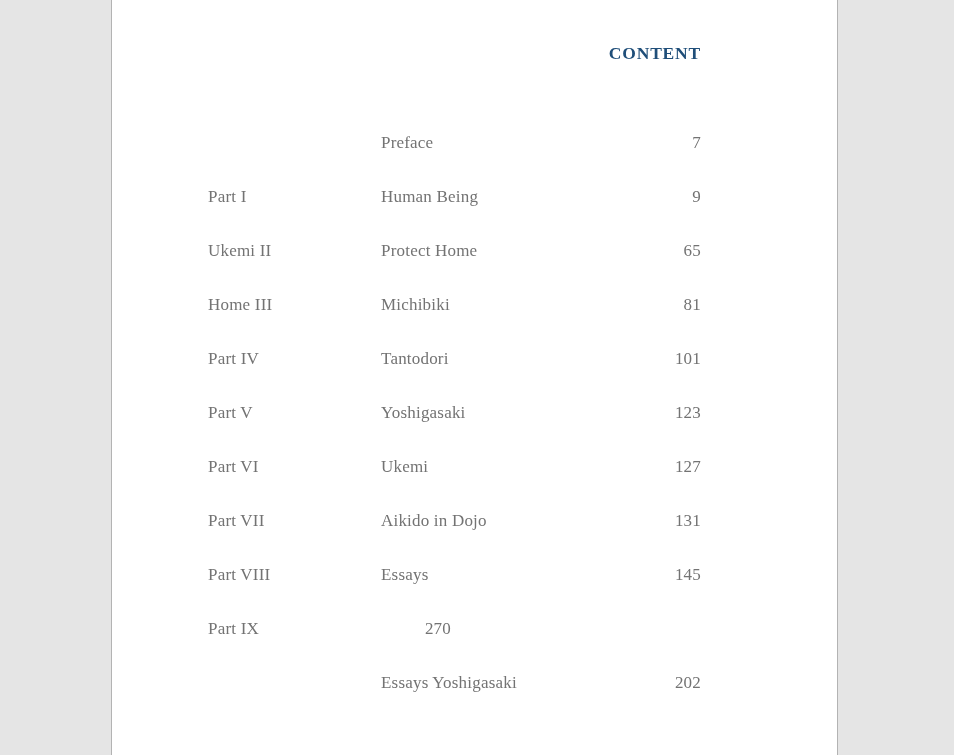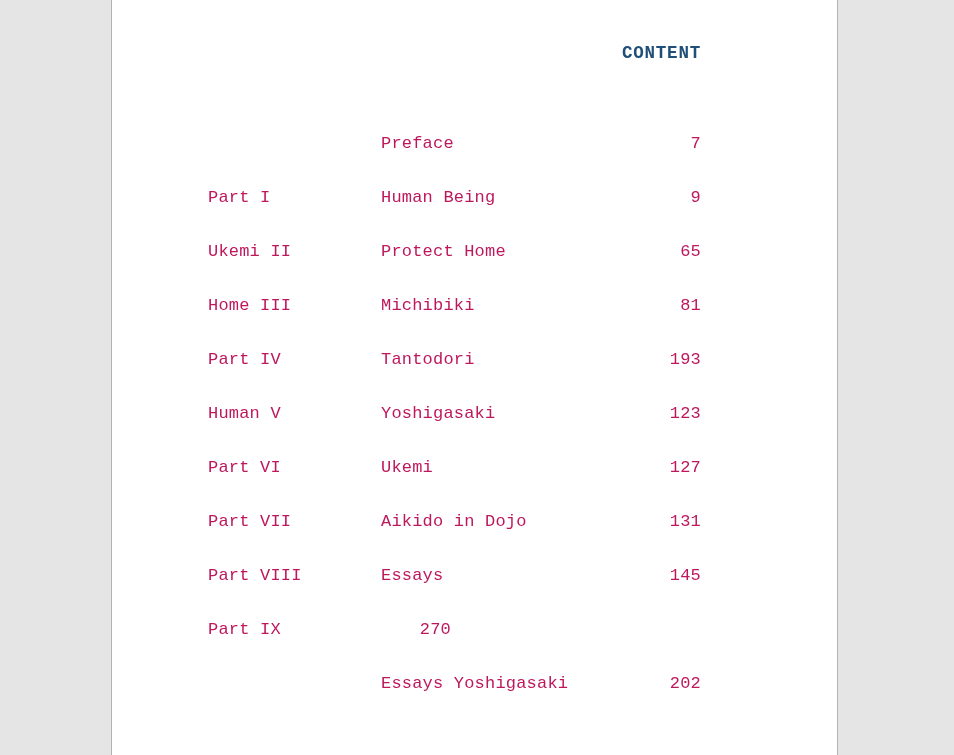--- a/index.html
+++ b/index.html
@@ -7,21 +7,20 @@
     width: 954px;
     height: 755px;
     overflow: hidden;
     background: #e5e5e5;
     font-family: "Liberation Serif", serif;
   }
   .canvas {
     position: relative;
     width: 954px;
     height: 668px;
-    font-family: Liberation Mono, monospace;
   }
   .page {
     position: absolute;
     left: 111px;
     top: 0;
     width: 727px;
     height: 755px;
     background: #ffffff;
     border-left: 1px solid #b3b3b3;
     border-right: 1px solid #b3b3b3;
@@ -39,21 +38,21 @@
     position: absolute;
     left: 96px;
     right: 136px;
     top: 116px;
   }
   .toc-row {
     display: flex;
     align-items: center;
     height: 54px;
     font-size: 17px;
-    color: #be185d;
+    color: #737373;
     letter-spacing: 0.2px;
   }
   .col-part  { width: 173px; flex: 0 0 auto; }
   .col-title { flex: 1 1 auto; }
   .col-page  { flex: 0 0 auto; width: 70px; text-align: right; }
 </style>
 </head>
 <body>
 
 <div class="canvas">
@@ -83,25 +82,25 @@
 
       <div class="toc-row">
         <span class="col-part">Home III</span>
         <span class="col-title">Michibiki</span>
         <span class="col-page">81</span>
       </div>
 
       <div class="toc-row">
         <span class="col-part">Part IV</span>
         <span class="col-title">Tantodori</span>
-        <span class="col-page">193</span>
+        <span class="col-page">101</span>
       </div>
 
       <div class="toc-row">
-        <span class="col-part">Human V</span>
+        <span class="col-part">Part V</span>
         <span class="col-title">Yoshigasaki</span>
         <span class="col-page">123</span>
       </div>
 
       <div class="toc-row">
         <span class="col-part">Part VI</span>
         <span class="col-title">Ukemi</span>
         <span class="col-page">127</span>
       </div>
 

